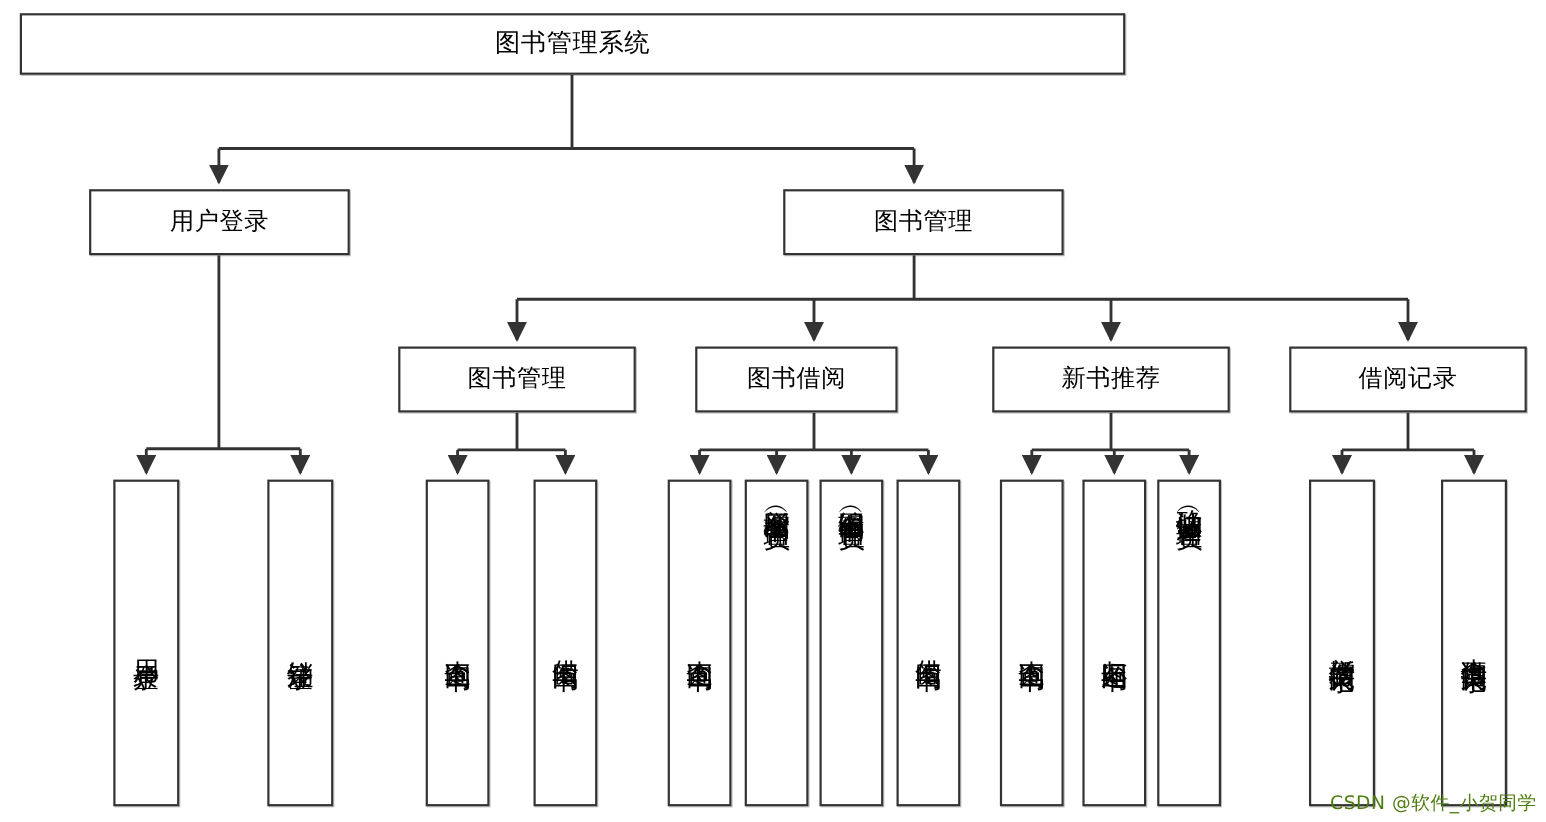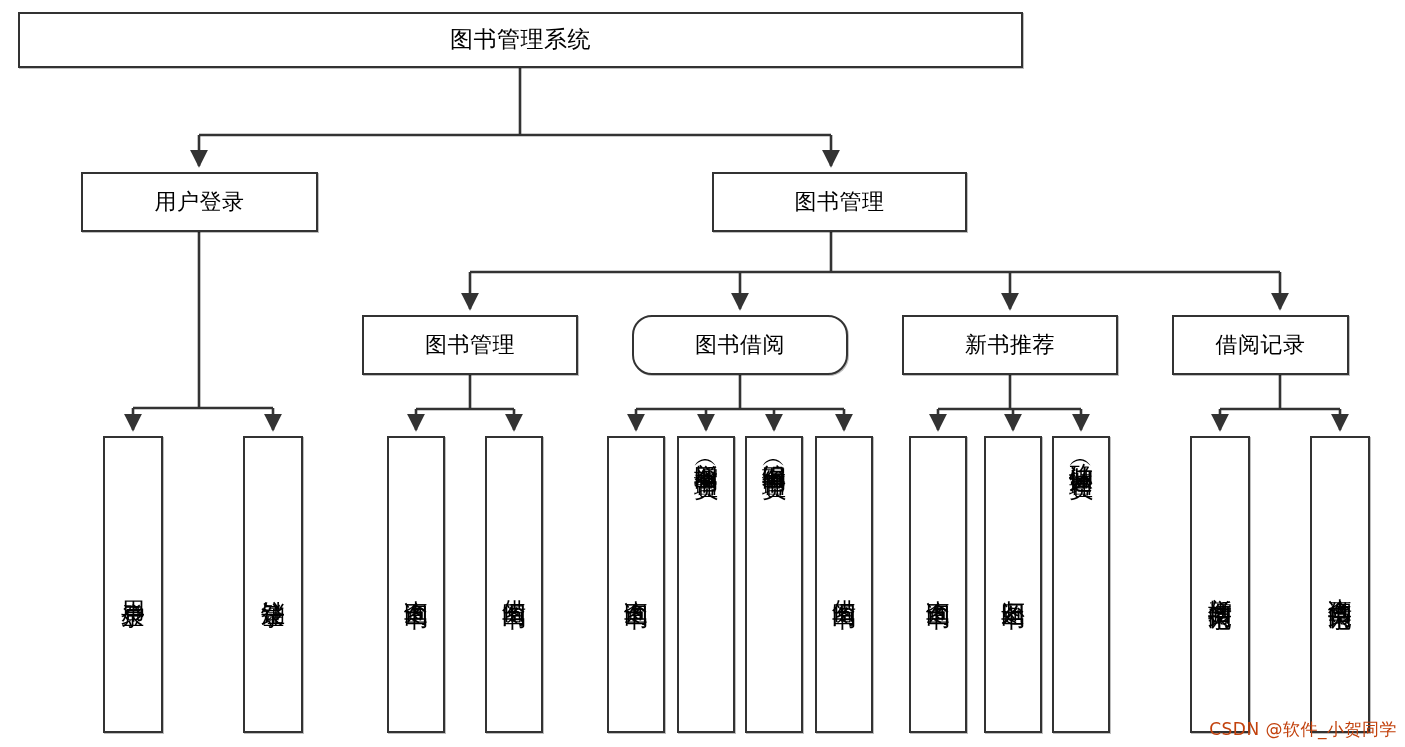--- a/index.html
+++ b/index.html
@@ -63,21 +63,21 @@
   }
   .node.v.mid {
     align-items: center;
     padding-top: 0;
   }
   .watermark {
     position: absolute;
     right: 8px;
     bottom: 6px;
     font-size: 17px;
-    color: #c2410c;
+    color: #4d7c0f;
     white-space: nowrap;
     letter-spacing: 0.5px;
   }
 </style>
 </head>
 <body>
 
 <div id="canvas">
 
   <svg class="wires" viewBox="0 0 1405 747" xmlns="http://www.w3.org/2000/svg">
@@ -137,27 +137,27 @@
   <div class="node h" style="left:81px; top:172px; width:237px; height:60px;">
     <span class="lbl">用户登录</span>
   </div>
   <div class="node h" style="left:712px; top:172px; width:255px; height:60px;">
     <span class="lbl">图书管理</span>
   </div>
 
   <div class="node h" style="left:362px; top:315px; width:216px; height:60px;">
     <span class="lbl">图书管理</span>
   </div>
-  <div class="node h" style="left:632px; top:315px; width:216px; height:60px;border-radius:20px;">
+  <div class="node h" style="left:632px; top:315px; width:184px; height:60px;">
     <span class="lbl">图书借阅</span>
   </div>
   <div class="node h" style="left:902px; top:315px; width:216px; height:60px;">
     <span class="lbl">新书推荐</span>
   </div>
-  <div class="node h" style="left:1172px; top:315px; width:177px; height:60px;">
+  <div class="node h" style="left:1172px; top:315px; width:216px; height:60px;">
     <span class="lbl">借阅记录</span>
   </div>
 
   <div class="node v mid" style="left:103px; top:436px; width:60px; height:297px;">
     <span class="lbl">用户登录</span>
   </div>
   <div class="node v mid" style="left:243px; top:436px; width:60px; height:297px;">
     <span class="lbl">注销登录</span>
   </div>
 

